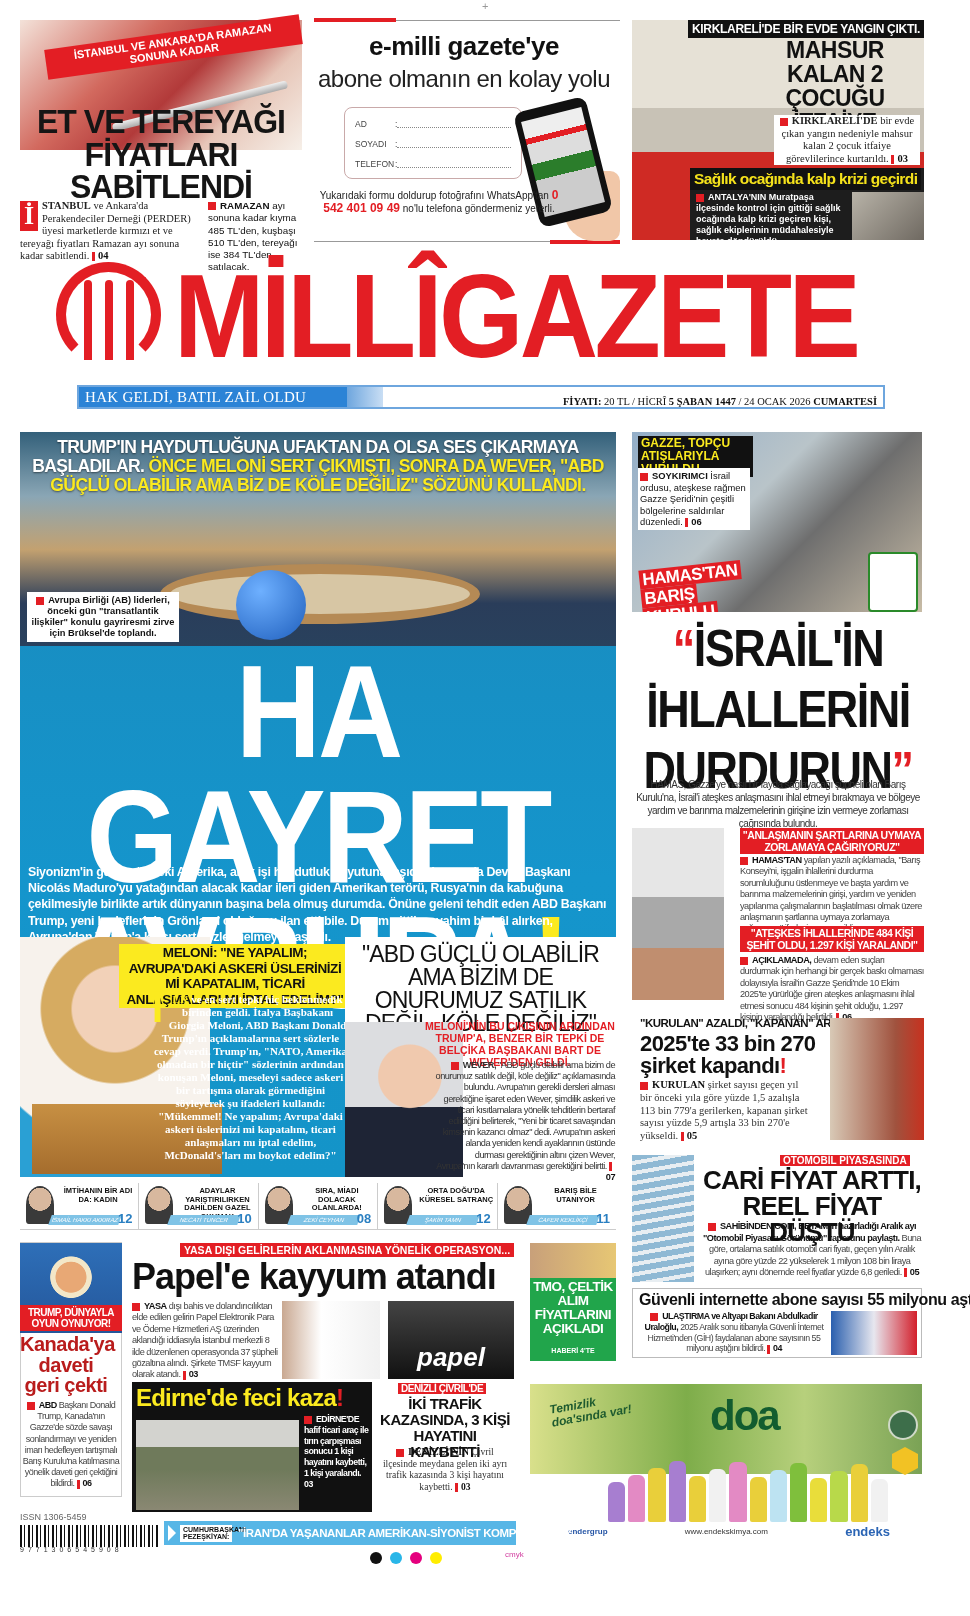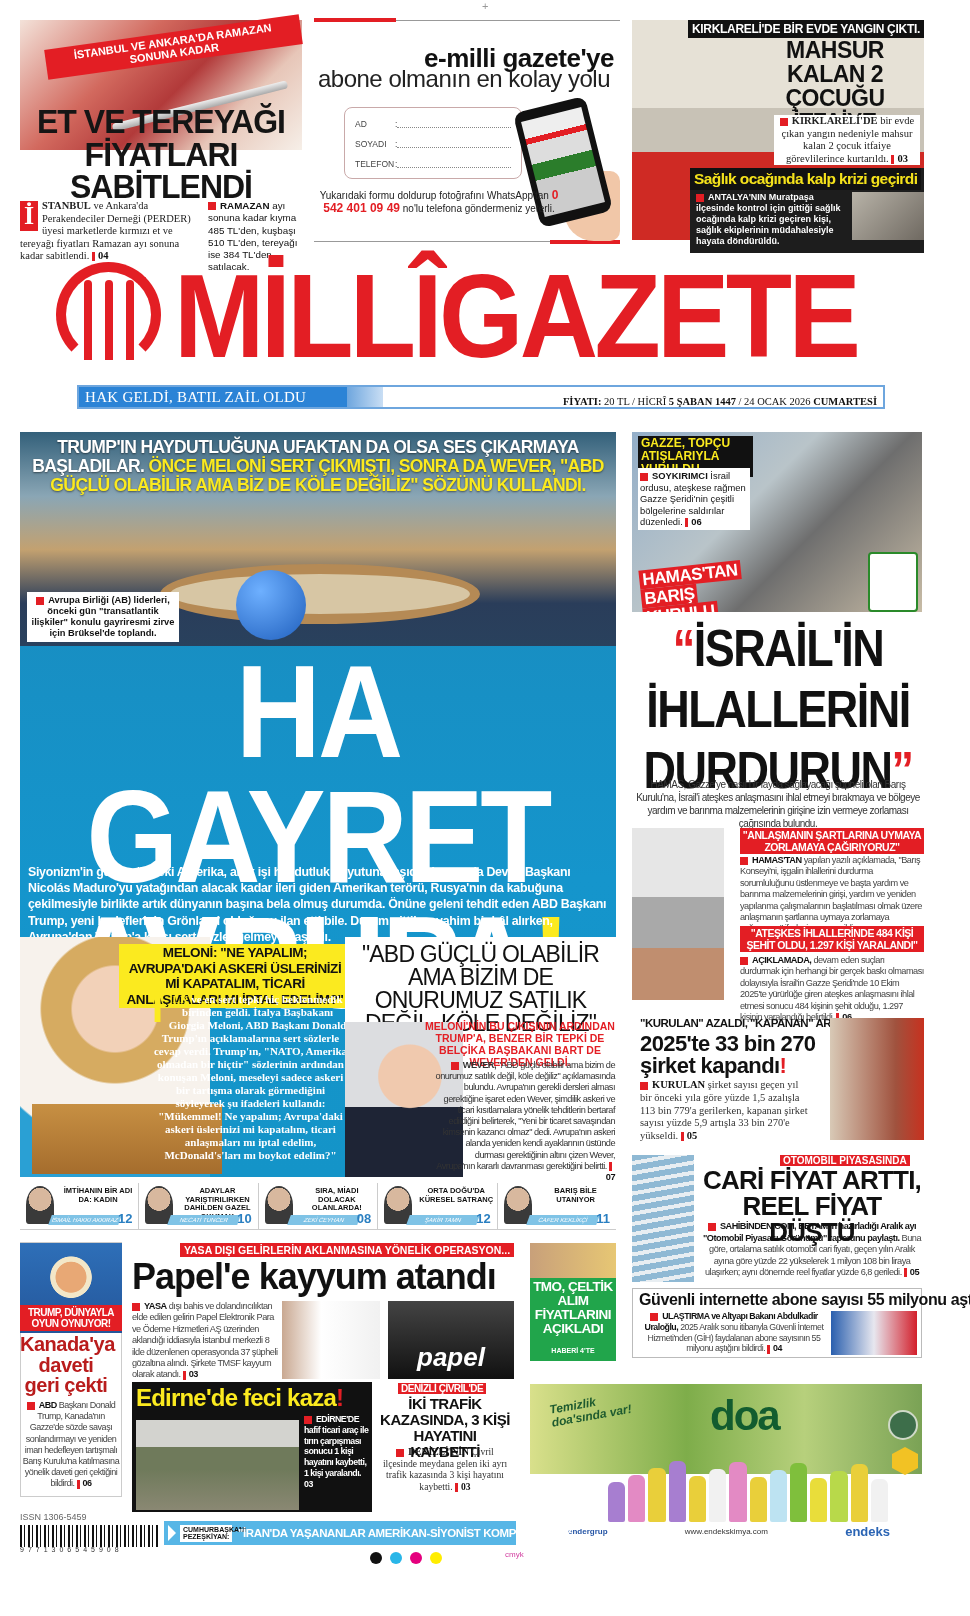--- a/index.html
+++ b/index.html
@@ -19,38 +19,38 @@
 #meat-photo{left:0;top:0;width:282px;height:130px;background:linear-gradient(135deg,#f3e2d9 0%,#d2695e 35%,#b23a3a 55%,#e7c6b8 75%,#f6efe8 100%)}
 #knife{position:absolute;left:90px;top:82px;width:180px;height:8px;background:linear-gradient(#eee,#aaa);transform:rotate(-14deg);border-radius:4px}
 #meat-tag{position:absolute;left:25px;top:12px;background:#e31e24;color:#fff;font-weight:bold;font-size:11px;line-height:12px;padding:3px 5px;text-align:center;transform:rotate(-8deg)}
 #meat-head{position:absolute;left:0;top:88px;width:282px;text-align:center;font-weight:900;font-size:32px;line-height:31px;color:#151515;letter-spacing:-1px;transform:scaleY(1.05)}
 #meat-body{position:absolute;left:0;top:180px;width:180px;font-size:10.5px;line-height:12.5px;color:#222}
 #meat-dropcap{float:left;width:18px;height:30px;background:#e31e24;color:#fff;font-size:26px;line-height:30px;text-align:center;margin:1px 4px 0 0;font-weight:bold}
 #meat-side{position:absolute;left:188px;top:180px;width:96px;font-size:9.8px;line-height:12.3px;font-weight:bold;color:#111}
 
 #ad-box{left:314px;top:20px;width:306px;height:222px;border-top:1px solid #999;border-bottom:1px solid #999}
 #ad-box .rl{position:absolute;height:4px;background:#e31e24}
-#ad-title{position:absolute;left:0;top:22px;width:260px;text-align:right;font-size:26px;font-weight:bold;letter-spacing:-0.5px}
+#ad-title{position:absolute;left:0;top:10px;width:260px;text-align:center;font-size:26px;font-weight:bold;letter-spacing:-0.5px}
 #ad-sub{position:absolute;left:0;top:44px;width:300px;text-align:center;font-size:24px;color:#222;letter-spacing:-0.5px}
 #ad-form{position:absolute;left:30px;top:86px;width:178px;height:72px;border:1px solid #c9a9a9;border-radius:8px;padding:6px 10px;font-size:8.5px;color:#444}
 #ad-form .row{height:20px;display:flex;align-items:center}
 #ad-form .row span:first-child{width:40px}
 #ad-form .line{flex:1;border-bottom:1px dotted #888;height:8px}
 #ad-phone{position:absolute;left:212px;top:82px;width:74px;height:118px;background:#111;border-radius:10px;transform:rotate(-14deg);padding:10px 6px}
 #ad-phone .scr{width:100%;height:100%;background:linear-gradient(#eee 0 18%,#e31e24 18% 24%,#ddd 24% 45%,#2b7d2b 45% 62%,#ccc 62%)}
 #ad-phone-hand{position:absolute;left:250px;top:150px;width:56px;height:70px;background:#f1c7a8;border-radius:30px 10px 10px 30px}
 #ad-note{position:absolute;left:0;top:168px;width:250px;text-align:center;font-size:10px;line-height:13px;color:#222}
 #ad-note .num{color:#e31e24;font-weight:bold;font-size:12px}
 
 #top-right{left:632px;top:20px;width:292px;height:220px}
 #fire-photo{left:0;top:0;width:292px;height:220px;background:linear-gradient(#e6e1d6 0 40%,#c8c2b6 40% 60%,#cf2a24 60% 100%)}
 #fire-kicker{position:absolute;right:0;top:0;background:#111;color:#fff;font-weight:bold;font-size:12px;padding:2px 4px;letter-spacing:-0.3px}
 #fire-head{position:absolute;right:4px;top:18px;width:170px;text-align:center;font-weight:900;font-size:23px;line-height:24px;color:#111}
 #fire-text{position:absolute;right:4px;top:95px;width:146px;text-align:center;font-size:10.5px;line-height:12.5px;color:#222;background:#fff}
-#health{position:absolute;left:58px;top:148px;width:234px;height:85px;background:#1d1d1d}
+#health{position:absolute;left:58px;top:148px;width:234px;height:72px;background:#1d1d1d}
 #health-head{position:absolute;left:0;top:0;background:#111;color:#f5e21b;font-weight:bold;font-size:15.5px;padding:2px 4px;letter-spacing:-0.6px;white-space:nowrap}
 #health-body{position:absolute;left:6px;top:24px;width:155px;color:#fff;font-size:9px;line-height:11px;font-weight:bold}
 #health-photo{position:absolute;right:0;top:24px;width:72px;height:48px;background:linear-gradient(135deg,#b8b3a8,#6f6961)}
 
 
 #masthead-logo{left:56px;top:262px;width:830px;height:112px}
 #logo-emblem{position:absolute;left:0;top:0;width:105px;height:105px;border-radius:50%;border:10px solid #e31e24;border-bottom-color:transparent;border-left-color:#e31e24}
 #logo-minarets{position:absolute;left:28px;top:18px;width:50px;height:88px;display:flex;justify-content:space-between}
 #logo-minarets i{display:block;width:8px;height:80px;background:#e31e24;border-radius:4px 4px 0 0}
 #logo-text{position:absolute;left:118px;top:-8px;font-weight:900;font-size:118px;line-height:125px;color:#e31e24;letter-spacing:-4px;transform:scaleX(0.92);transform-origin:left}

